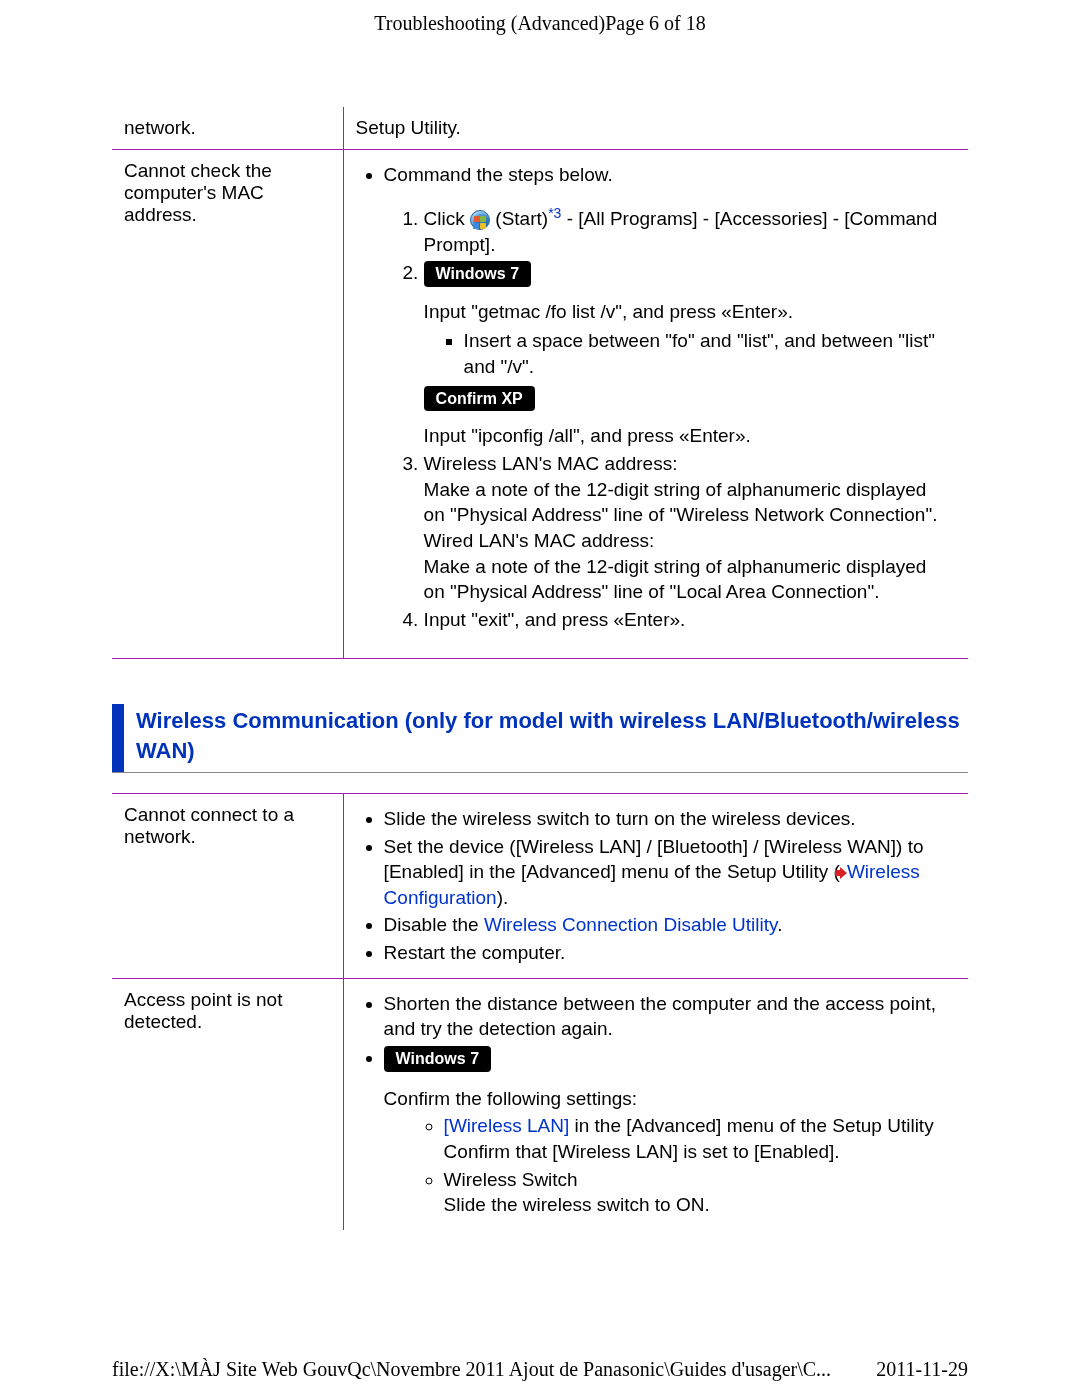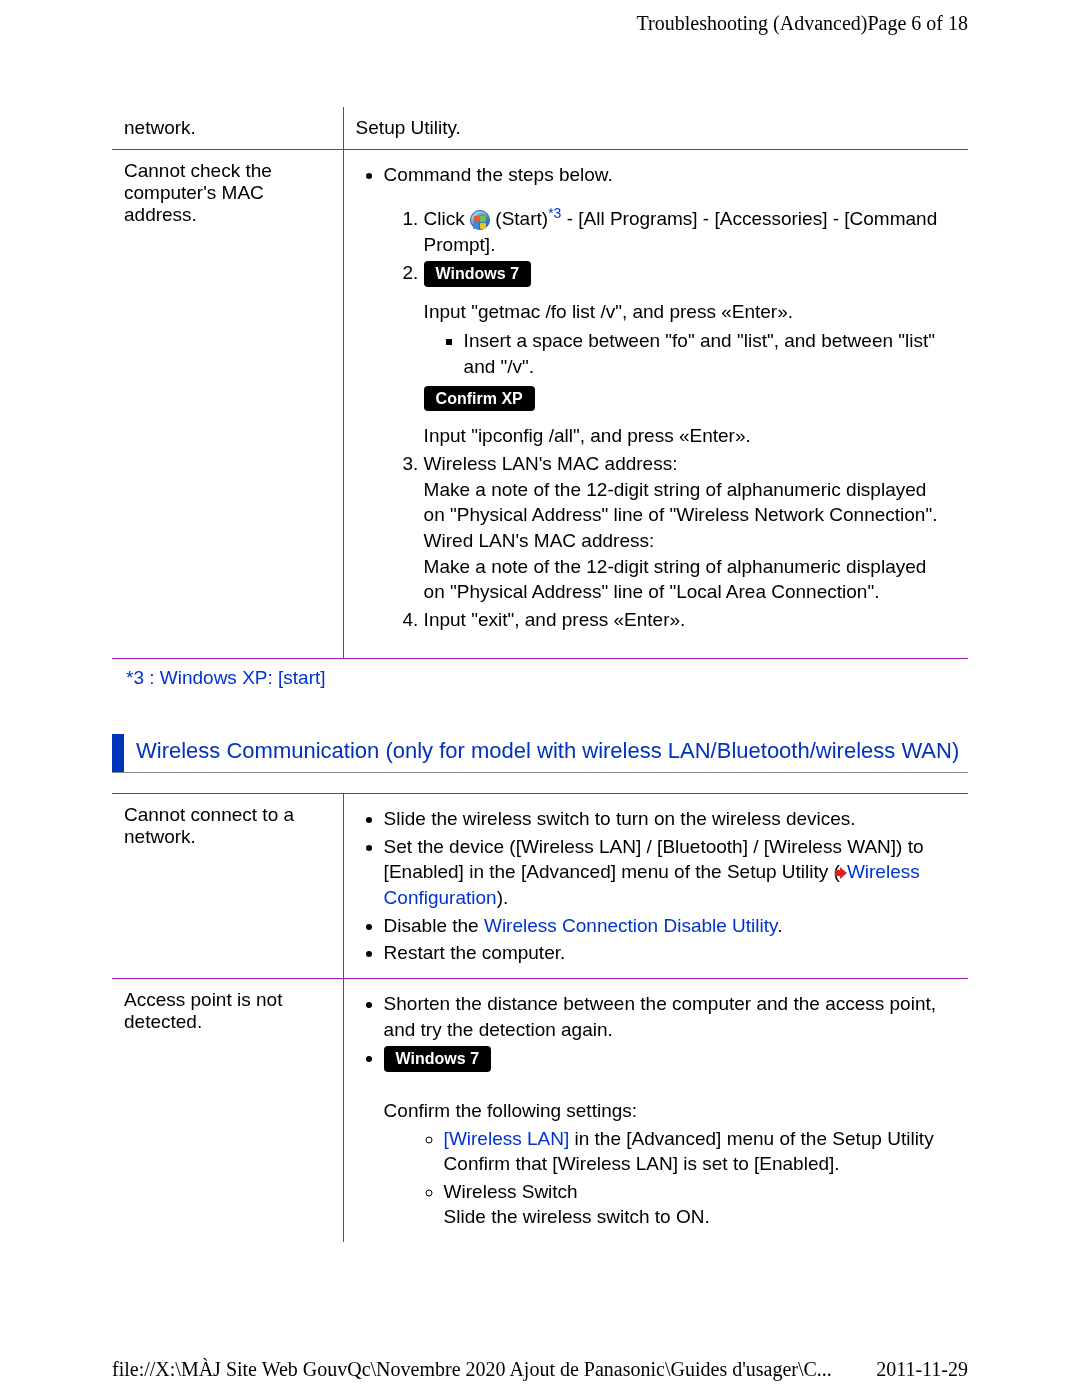--- a/index.html
+++ b/index.html
@@ -11,21 +11,21 @@
       font-family: "Times New Roman", serif;
       font-size: 20px;
       color: #000;
       background: #fff;
       width: 1080px;
       height: 1397px;
       position: relative;
     }
     .header {
       display: flex;
-      justify-content: flex-end;
+      justify-content: center;
       padding: 12px 112px 12px 112px;
       font-size: 20px;
     }
     .content {
       padding: 0 112px;
       font-family: Arial, Helvetica, sans-serif;
       font-size: 19px;
     }
     table {
       width: 100%;
@@ -120,21 +120,21 @@
     }
     .footnote {
       color: #0033cc;
       font-size: 19px;
       margin: 8px 0 0 14px;
     }
     .section-heading {
       border-left: 12px solid #0033bb;
       padding-left: 12px;
       color: #0033bb;
-      font-weight: normal;
+      font-weight: bold;
       font-size: 22px;
       margin-top: 45px;
       margin-bottom: 0;
       line-height: 1.35;
       padding-bottom: 6px;
       padding-top: 2px;
     }
     .heading-wrap {
        border-bottom: 1px solid #888;
        margin-bottom: 12px;
@@ -216,21 +216,20 @@
             <div>Wired LAN's MAC address:</div>
             <div>Make a note of the 12-digit string of alphanumeric displayed on "Physical Address" line of "Local Area Connection".</div>
           </li>
           <li>Input "exit", and press «Enter».</li>
         </ol>
       </td>
     </tr>
   </tbody>
     </table>
 
-  <div class="footnote">*3 : Windows XP: [start]</div>
 
   <div class="heading-wrap">
     <div class="section-heading">Wireless Communication (only for model with wireless LAN/Bluetooth/wireless WAN)</div>
   </div>
 
   <table class="second">
     <tbody>
         <tr>
       <td class="label-col">Cannot connect to a network.</td>
       <td class="content-col">
@@ -246,35 +245,35 @@
         </ul>
       </td>
     </tr>
     <tr>
       <td class="label-col" style="border-bottom:none;">Access point is not detected.</td>
       <td class="content-col" style="border-bottom:none;">
         <ul class="disc">
           <li>Shorten the distance between the computer and the access point, and try the detection again.</li>
           <li>
             <span class="os-badge">Windows 7</span>
-            <div style="margin-top:24px;">Confirm the following settings:</div>
+            <div style="margin-top:12px;">Confirm the following settings:</div>
             <ul class="circle">
               <li>
                 <span class="link">[Wireless LAN]</span><span> in the [Advanced] menu of the Setup Utility</span>
                 <div>Confirm that [Wireless LAN] is set to [Enabled].</div>
               </li>
               <li>
                 <span>Wireless Switch</span>
                 <div>Slide the wireless switch to ON.</div>
               </li>
             </ul>
           </li>
         </ul>
       </td>
     </tr>
   </tbody>
     </table>
 </div>
 
 <div class="footer">
-  <span>file://X:\MÀJ Site Web GouvQc\Novembre 2020 Ajout de Panasonic\Guides d'usager\C...</span>
+  <span>file://X:\MÀJ Site Web GouvQc\Novembre 2011 Ajout de Panasonic\Guides d'usager\C...</span>
   <span>2011-11-29</span>
 </div>
 
 </body></html>

